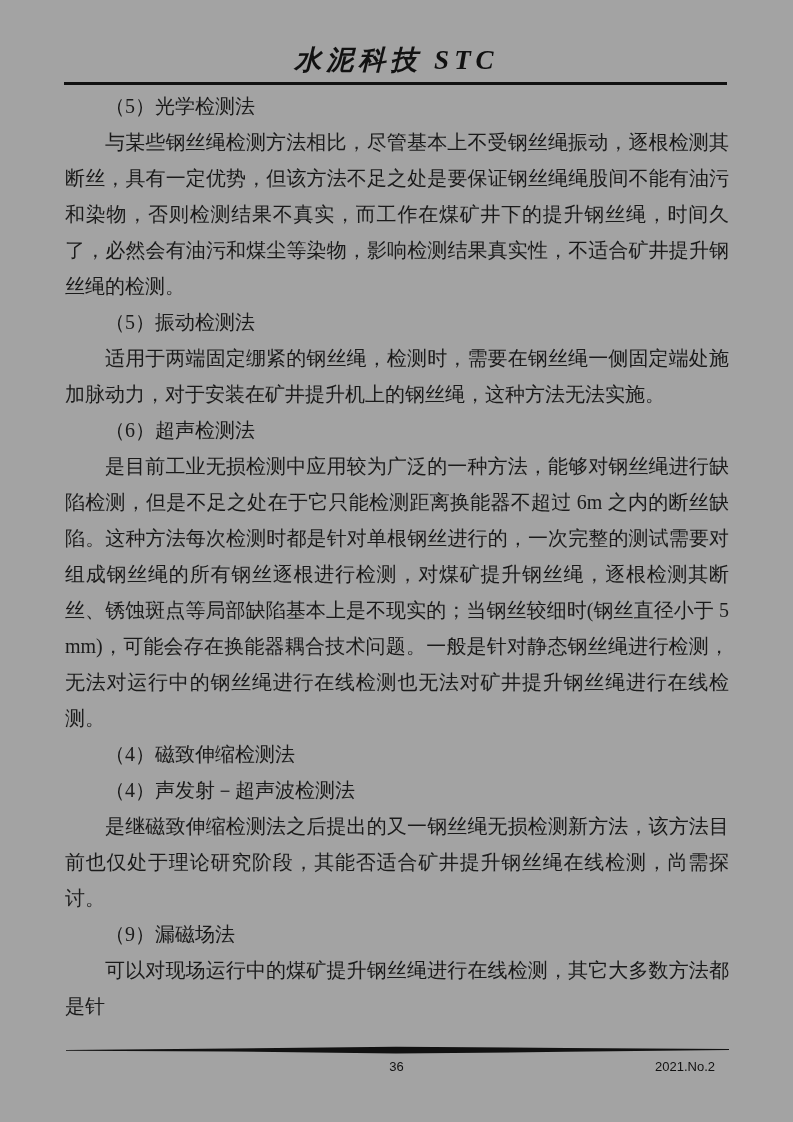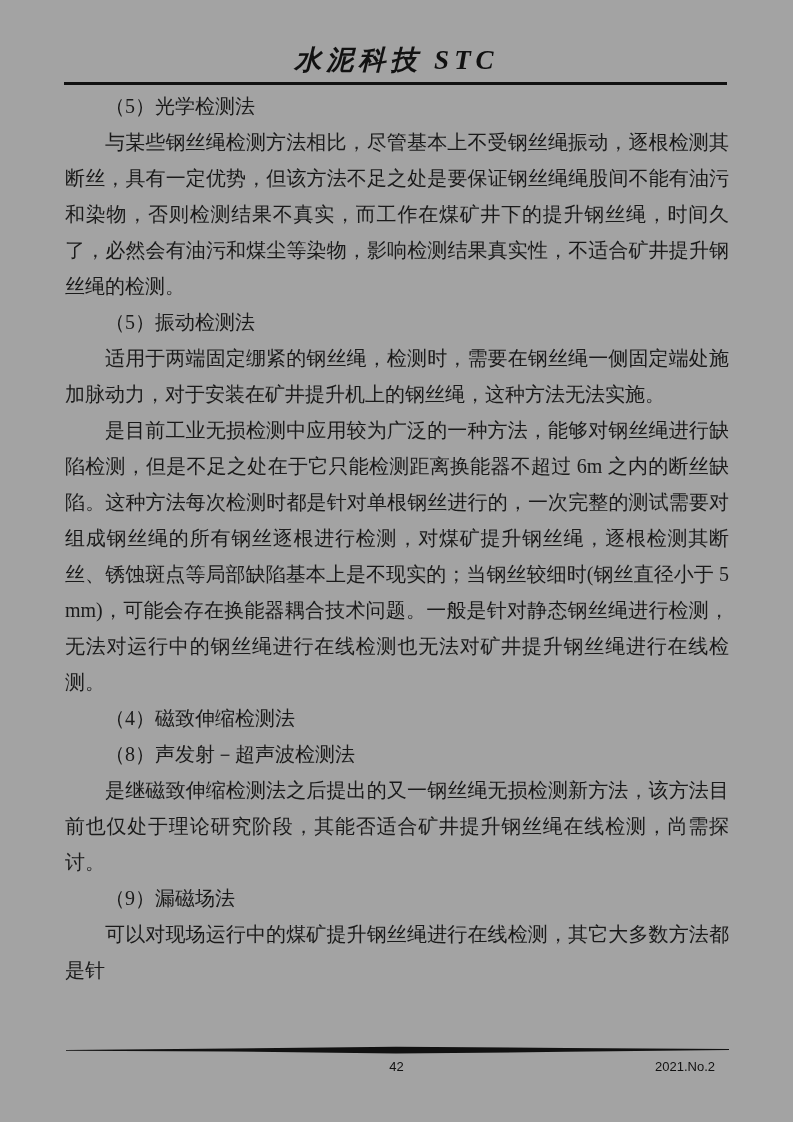--- a/index.html
+++ b/index.html
@@ -96,33 +96,34 @@
   <div class="header-rule"></div>
 
   <div class="content">
 
     <h3>（5）光学检测法</h3>
     <p>与某些钢丝绳检测方法相比，尽管基本上不受钢丝绳振动，逐根检测其断丝，具有一定优势，但该方法不足之处是要保证钢丝绳绳股间不能有油污和染物，否则检测结果不真实，而工作在煤矿井下的提升钢丝绳，时间久了，必然会有油污和煤尘等染物，影响检测结果真实性，不适合矿井提升钢丝绳的检测。</p>
 
     <h3>（5）振动检测法</h3>
     <p>适用于两端固定绷紧的钢丝绳，检测时，需要在钢丝绳一侧固定端处施加脉动力，对于安装在矿井提升机上的钢丝绳，这种方法无法实施。</p>
 
+    <h3>（6）超声检测法</h3>
     <p>是目前工业无损检测中应用较为广泛的一种方法，能够对钢丝绳进行缺陷检测，但是不足之处在于它只能检测距离换能器不超过 6m 之内的断丝缺陷。这种方法每次检测时都是针对单根钢丝进行的，一次完整的测试需要对组成钢丝绳的所有钢丝逐根进行检测，对煤矿提升钢丝绳，逐根检测其断丝、锈蚀斑点等局部缺陷基本上是不现实的；当钢丝较细时(钢丝直径小于 5mm)，可能会存在换能器耦合技术问题。一般是针对静态钢丝绳进行检测，无法对运行中的钢丝绳进行在线检测也无法对矿井提升钢丝绳进行在线检测。</p>
 
     <h3>（4）磁致伸缩检测法</h3>
 
-    <h3>（8）声发射－超声波检测法</h3>
+    <h3>（4）声发射－超声波检测法</h3>
     <p>是继磁致伸缩检测法之后提出的又一钢丝绳无损检测新方法，该方法目前也仅处于理论研究阶段，其能否适合矿井提升钢丝绳在线检测，尚需探讨。</p>
 
     <h3>（9）漏磁场法</h3>
     <p>可以对现场运行中的煤矿提升钢丝绳进行在线检测，其它大多数方法都是针</p>
 
   </div>
 
   <svg class="footer-rule" viewBox="0 0 663 9" preserveAspectRatio="none" xmlns="http://www.w3.org/2000/svg">
     <polygon fill="#111111" points="0,3.9 165,2.6 330,0.8 500,1.9 663,2.9 663,4.1 500,5.8 330,7.6 165,5.4 0,4.7"></polygon>
   </svg>
 
-  <div class="page-number">42</div>
+  <div class="page-number">36</div>
 
   <div class="issue-label">2021.No.2</div>
 
 </div>
 
 </body></html>

